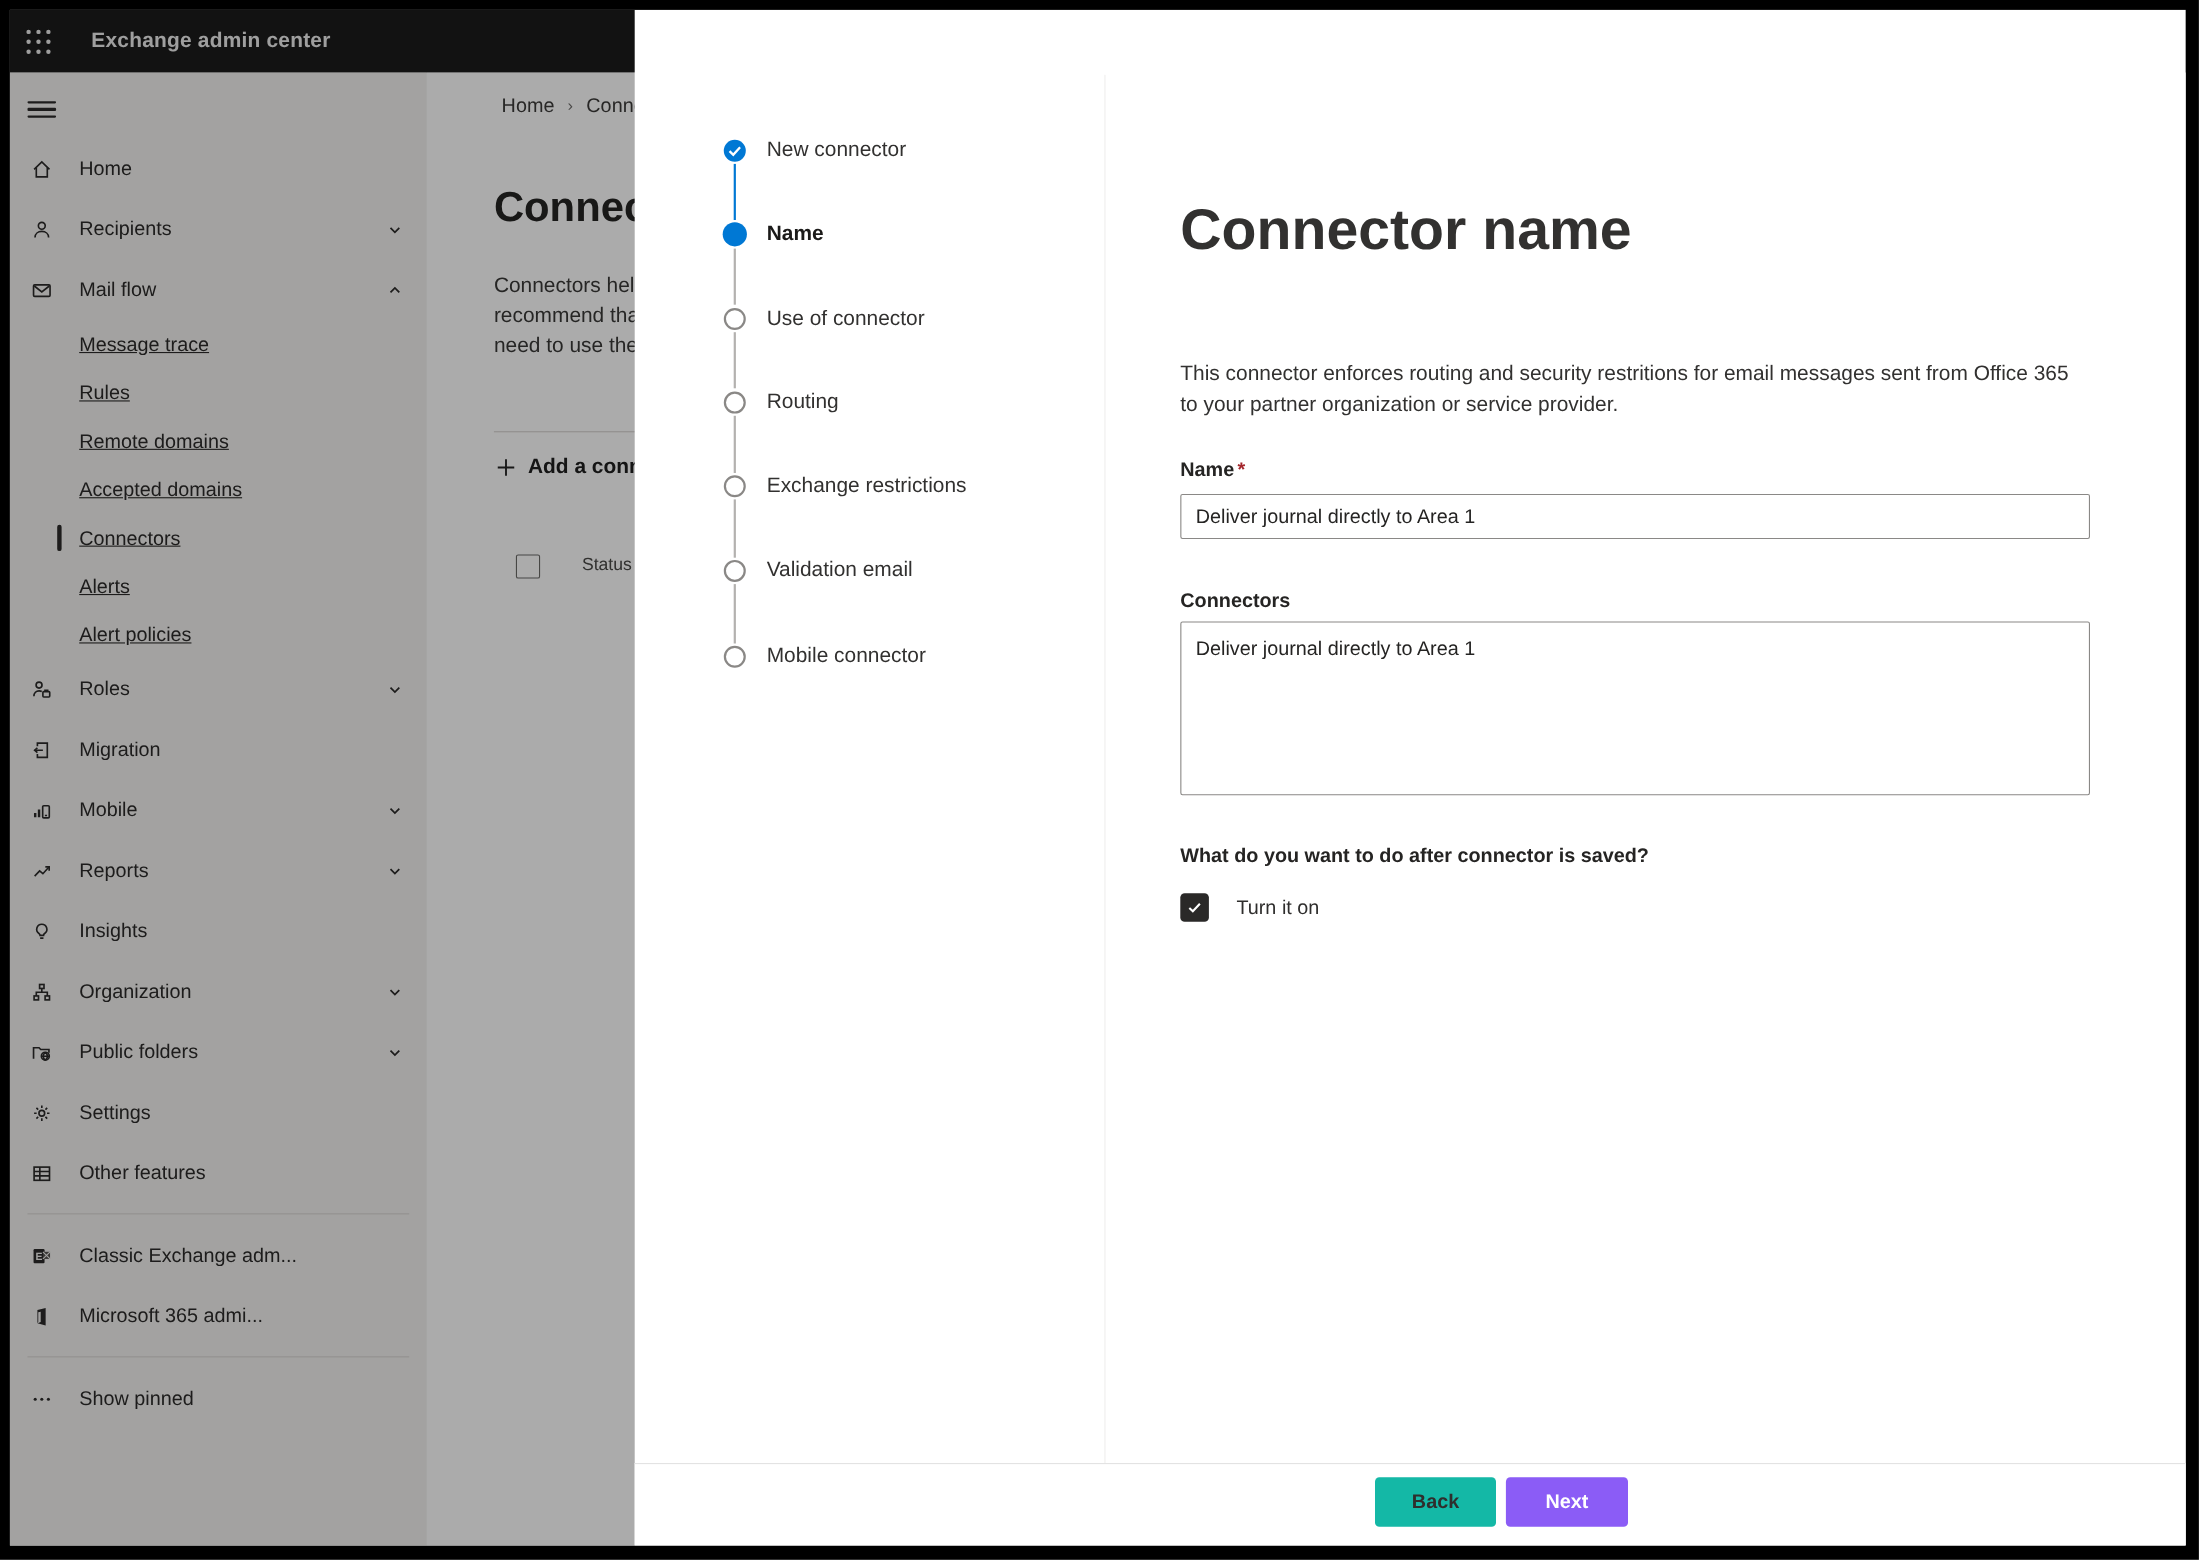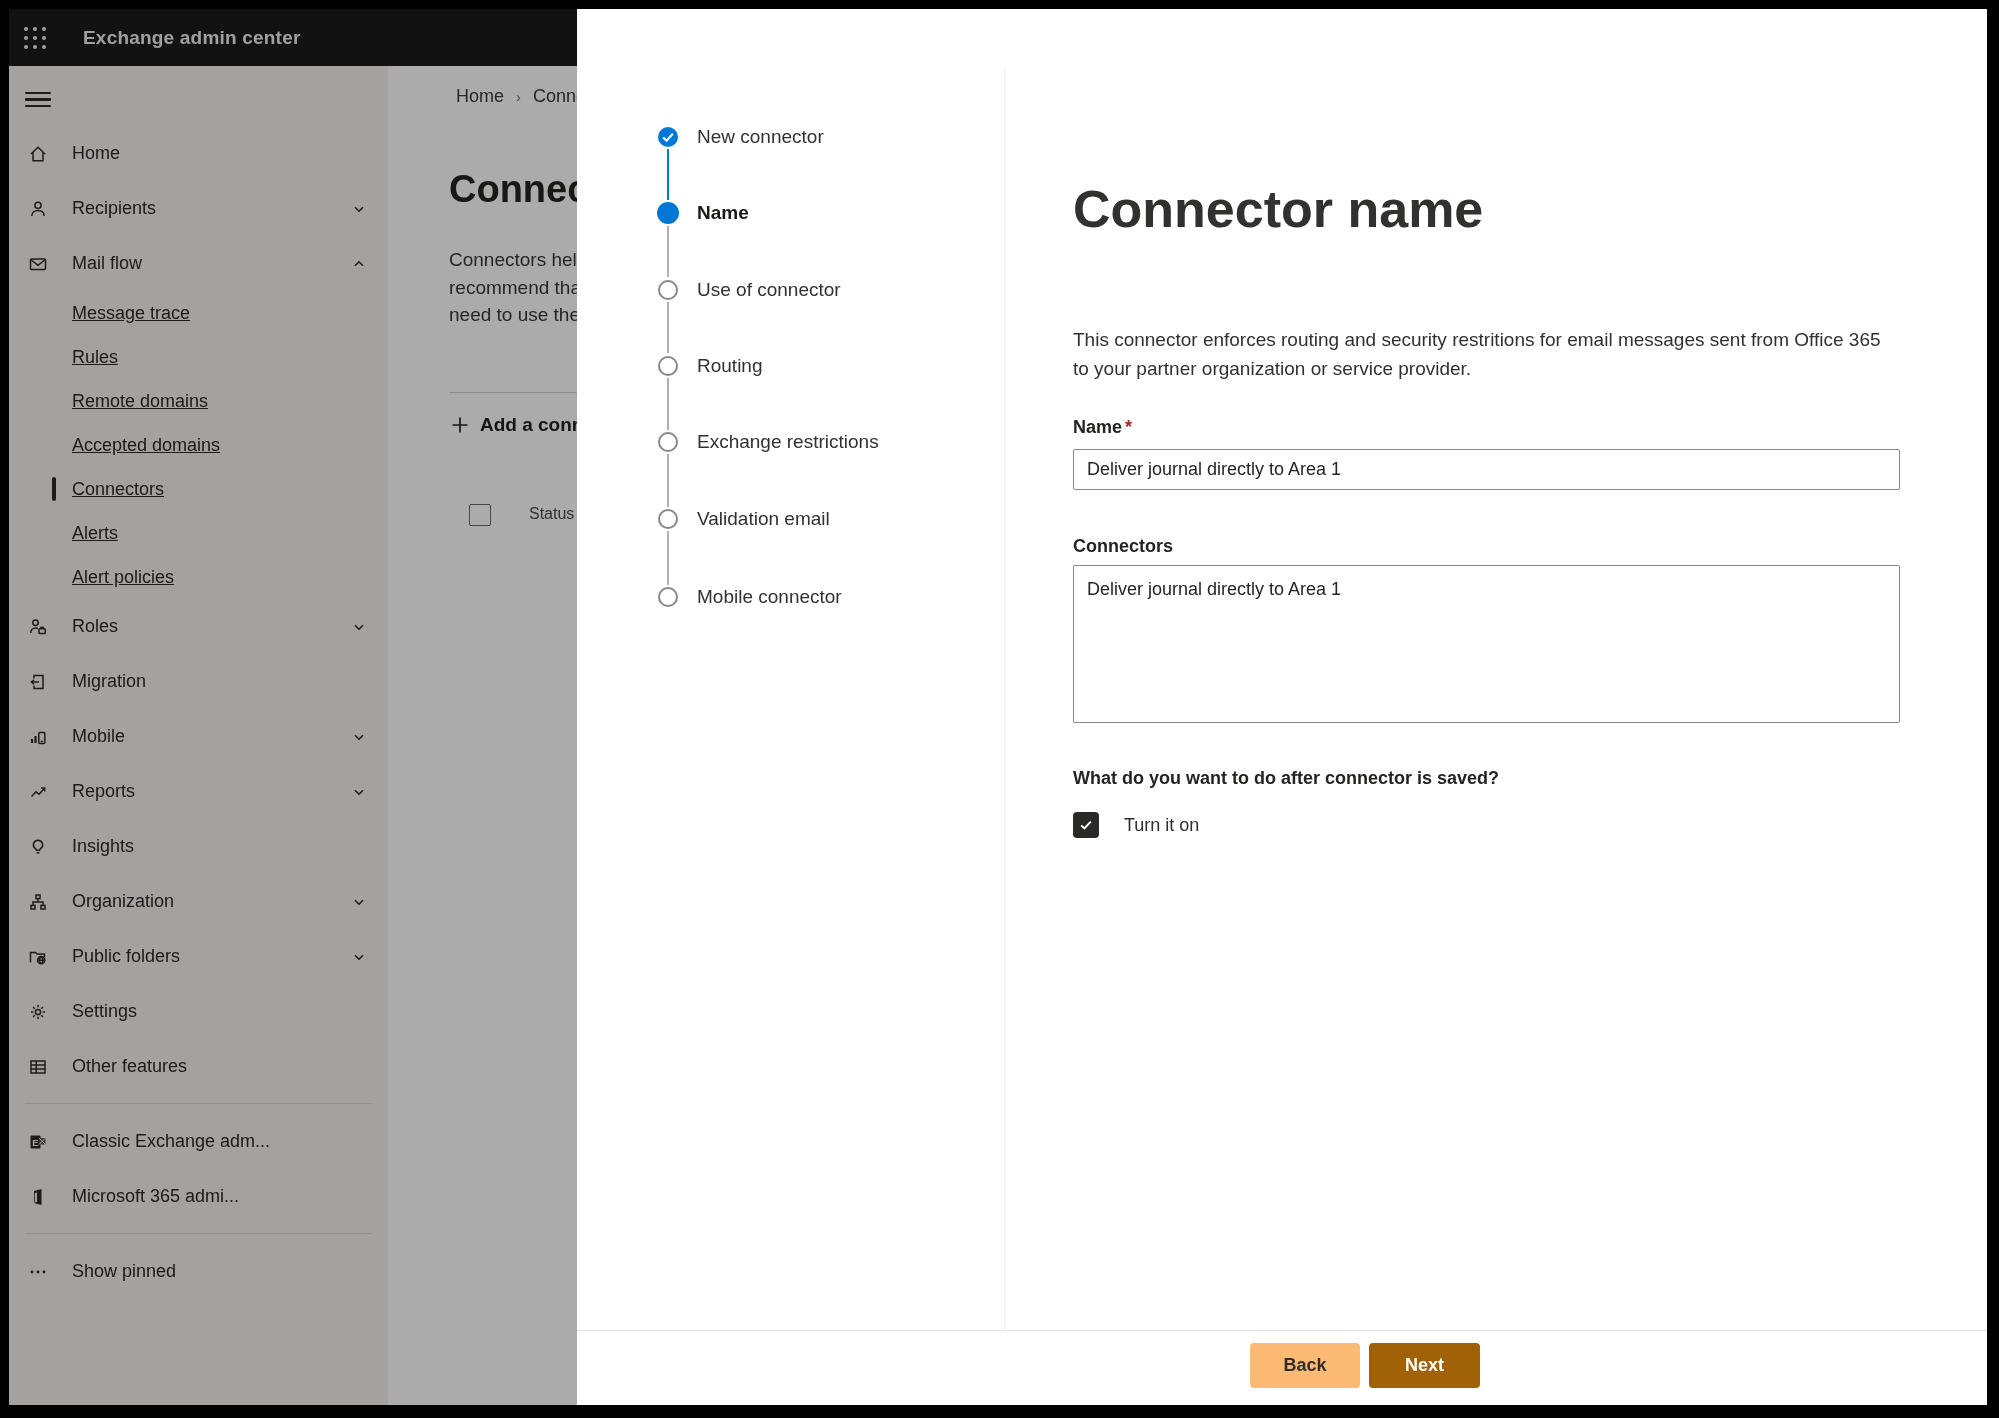--- a/index.html
+++ b/index.html
@@ -69,22 +69,22 @@
   .name-label{top:349px;}
   .name-input{position:absolute;left:68px;top:381px;width:827px;height:41px;box-sizing:border-box;border:1px solid #8a8886;border-radius:2px;padding:0 13px;font-size:18px;color:#252423;font-family:"Liberation Sans","DejaVu Sans",sans-serif;background:#fff;}
   .desc-label{top:468px;}
   .desc-area{position:absolute;left:68px;top:497px;width:827px;height:158px;box-sizing:border-box;border:1px solid #8a8886;border-radius:2px;padding:11px 13px;font-size:18px;line-height:24px;color:#252423;font-family:"Liberation Sans","DejaVu Sans",sans-serif;resize:none;background:#fff;overflow:hidden;}
   .q-label{top:700px;}
   .cb-row{position:absolute;left:68px;top:744px;display:flex;align-items:center;cursor:pointer;}
   .cb-box{width:26px;height:26px;border-radius:4px;background:#2a2928;display:flex;align-items:center;justify-content:center;flex:none;}
   .cb-label{margin-left:25px;font-size:18px;color:#2f2e2d;}
   .dlg-footer{position:absolute;left:0;bottom:0;right:0;height:74px;border-top:1px solid #e3e3e3;background:#fff;}
   .btn{position:absolute;top:12px;height:45px;border:none;border-radius:4px;font-size:18px;font-weight:600;cursor:pointer;font-family:"Liberation Sans","DejaVu Sans",sans-serif;}
-  .btn-back{left:673px;width:110px;background:#fdba74;color:#2f2e2d;}
-  .btn-next{left:792px;width:111px;background:#a16207;color:#ffffff;}
+  .btn-back{left:673px;width:110px;background:#14b8a6;color:#2f2e2d;}
+  .btn-next{left:792px;width:111px;background:#8b5cf6;color:#ffffff;}
 </style>
 </head>
 <body>
 
 <div class="app">
 
   <div class="top-header">
     <button class="waffle">
       <span class="dotgrid">
         <i></i>

